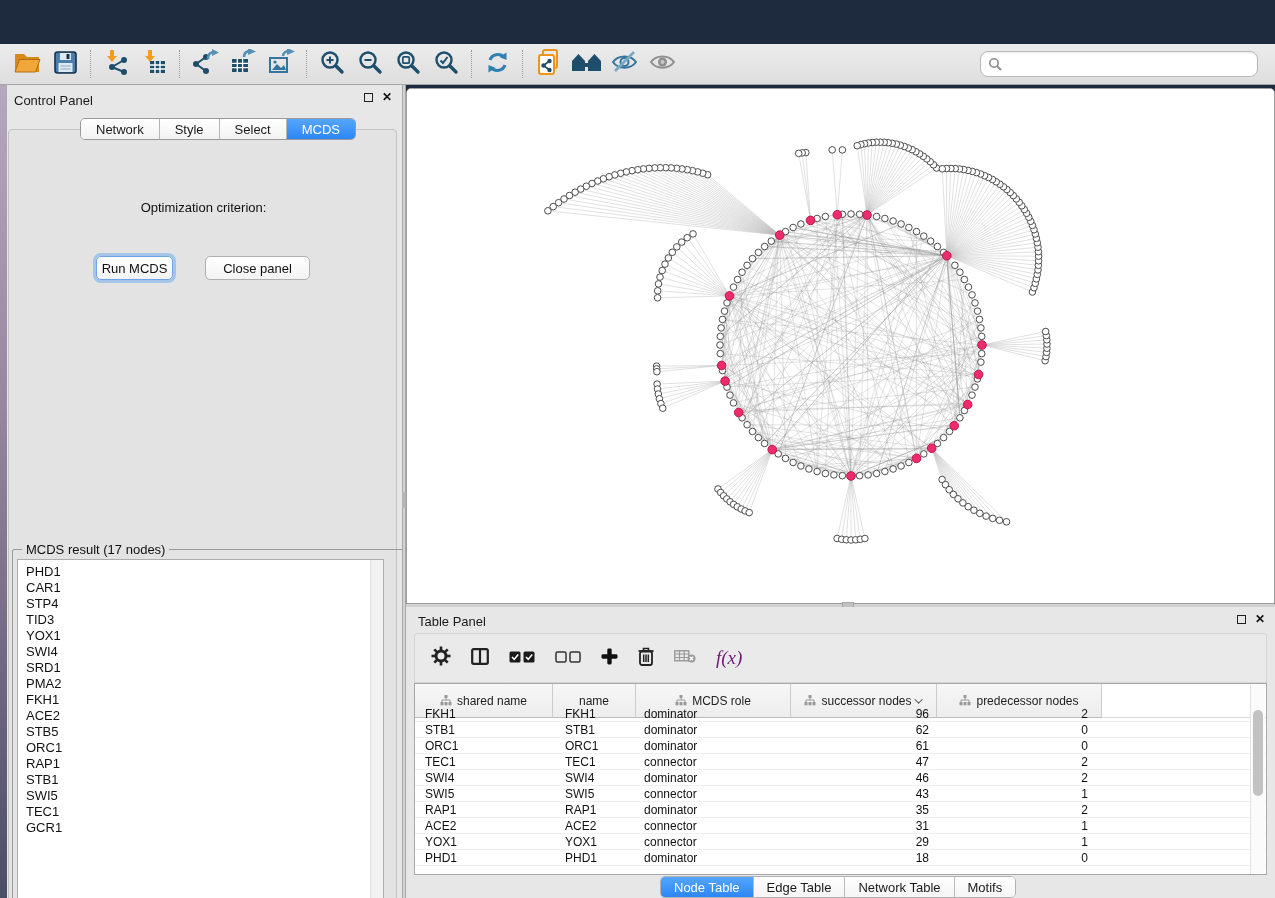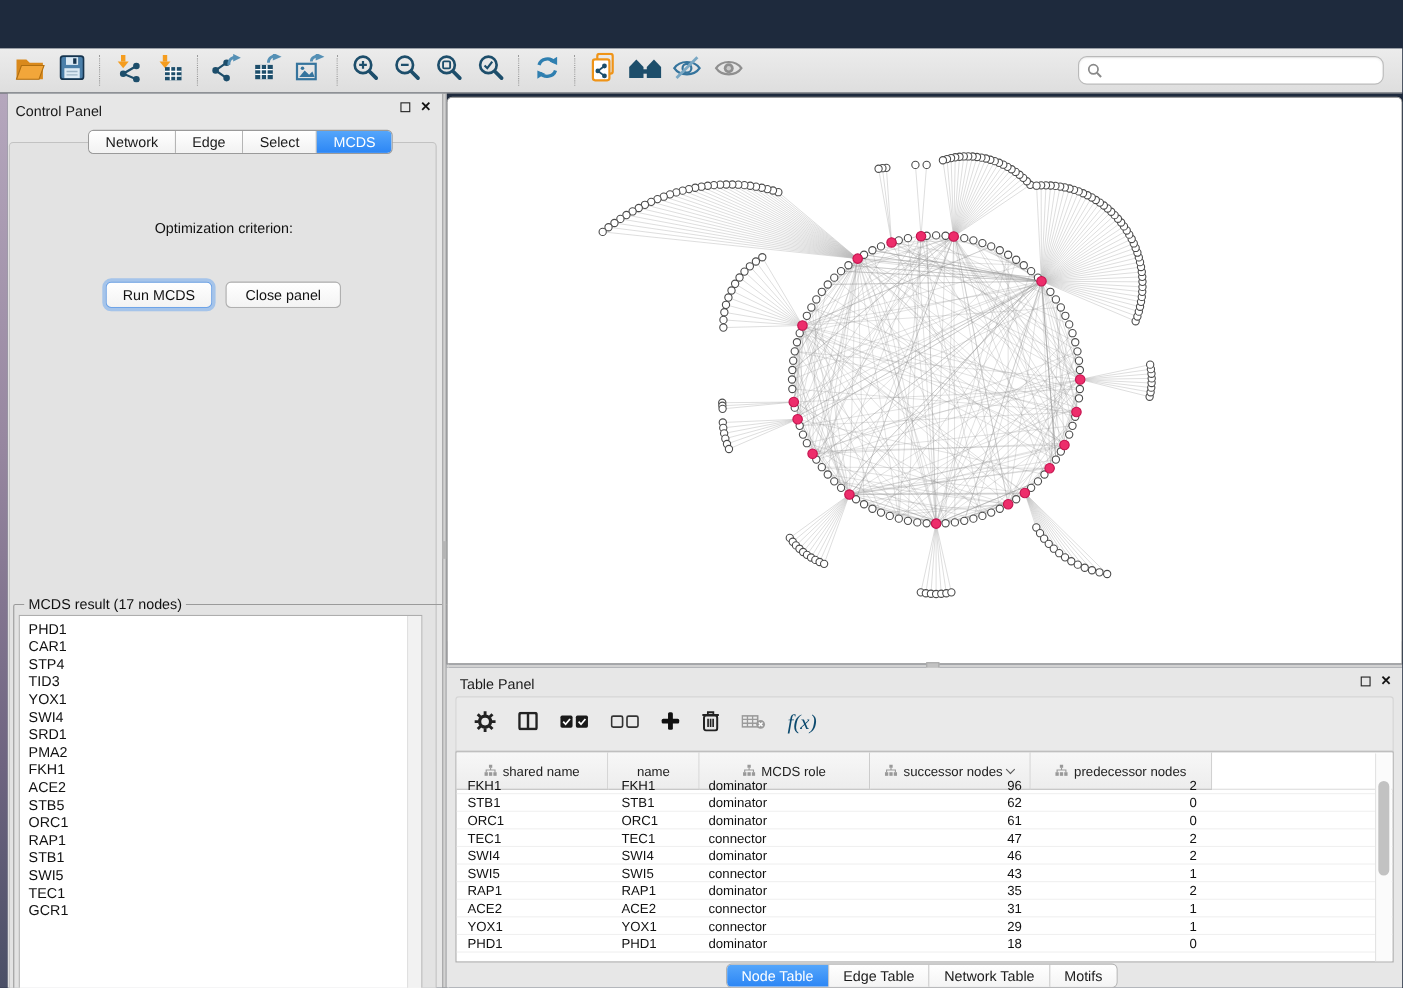--- a/index.html
+++ b/index.html
@@ -41,21 +41,21 @@
   #opt-label { position:absolute; left:0; top:70px; width:389px; text-align:center; font-size:13px; color:#111; }
   #opt-select { position:absolute; left:37px; top:92px; width:314px; height:24px; background:#fff;
     border:1px solid #b3b3b3; border-radius:5px; display:flex; align-items:center; font-size:13px; color:#111;
     padding-left:11px; }
   #opt-stepper { position:absolute; right:2px; top:2px; width:19px; height:18px; border-radius:4px;
     background:linear-gradient(180deg,#58a8fc,#2f88f6); display:flex; flex-direction:column; align-items:center; justify-content:center; gap:2px; }
   .tri-up { width:0; height:0; border-left:4px solid transparent; border-right:4px solid transparent; border-bottom:5px solid #fff; }
   .tri-dn { width:0; height:0; border-left:4px solid transparent; border-right:4px solid transparent; border-top:5px solid #fff; }
   .mac-btn { position:absolute; top:126px; height:24px; background:linear-gradient(180deg,#ffffff,#f3f3f3);
     border:1px solid #b0b0b0; border-radius:5px; font-size:13px; color:#111; display:flex; align-items:center; justify-content:center; }
-  #run-btn { left:87px; width:97px; border-color:#6ea4e8; box-shadow:0 0 0 3px rgba(115,171,240,.55); }
+  #run-btn { left:87px; width:77px; border-color:#6ea4e8; box-shadow:0 0 0 3px rgba(115,171,240,.55); }
   #closep-btn { left:196px; width:105px; }
   #mcds-group { position:absolute; left:3px; top:419px; width:396px; height:378px; border:1px solid #9a9a9a; border-radius:2px; }
   #mcds-group-title { position:absolute; left:9px; top:-8px; background:#e3e3e3; padding:0 4px; font-size:13px; color:#111; }
   #mcds-listbox { position:absolute; left:4px; top:9px; width:367px; height:364px; background:#fff; border:1px solid #adadad; overflow:hidden; }
   #mcds-scroll { position:absolute; right:0; top:0; width:13px; height:100%; background:#f2f2f2; border-left:1px solid #e0e0e0; }
   .mcds-item { font-size:13px; color:#111; padding-left:8px; height:16px; line-height:16px; }
   .mcds-item:first-child { margin-top:4px; }
 
   
   #vdivider { left:402px; top:41px; width:4px; height:815px; background:#d2d2d2; border-left:1px solid #a8a8a8; border-right:1px solid #a8a8a8; }
@@ -71,21 +71,21 @@
   #tl-yellow { left:32px; background:#fdbc40; border:1px solid #de9b2d; }
   #tl-green { left:52px; background:#33c748; border:1px solid #1fa433; }
   #net-title { width:100%; text-align:center; font-size:12px; color:#333; line-height:20px; }
   #net-canvas { position:relative; width:867px; height:494px; background:#fff; }
 
   
   #table-panel { left:406px; top:563px; width:869px; height:293px; background:#e7e7e7; }
   #tp-title { position:absolute; left:12px; top:7px; font-size:13px; color:#1a1a1a; }
   #tp-toolbar { position:absolute; left:8px; top:26px; width:853px; height:50px; background:#eaeaea; border:1px solid #d5d5d5; border-radius:3px 3px 0 0; display:flex; align-items:center; padding-left:16px; gap:20px; }
   .tpt-btn { display:flex; align-items:center; justify-content:center; }
-  .fx { font-family:"Liberation Serif", serif; font-style:italic; font-size:19px; color:#0c4a6e; }
+  .fx { font-family:"Liberation Serif", serif; font-style:italic; font-size:19px; color:#701a75; }
   #tbl { position:absolute; left:8px; top:76px; width:853px; height:192px; background:#fff; border:1px solid #a8a8a8; overflow:hidden; }
   #tbl-header { position:absolute; left:0; top:0; height:22px; width:100%; }
   .th { position:absolute; top:0; height:34px; background:linear-gradient(180deg,#f7f7f7,#ededed); border-right:1px solid #ccc; border-bottom:1px solid #bbb; display:flex; align-items:center; justify-content:center; gap:5px; font-size:12px; color:#222; }
   .sort-chev { width:6px; height:6px; border-left:1.5px solid #555; border-bottom:1.5px solid #555; transform:rotate(-45deg) translateY(-2px); display:inline-block; }
   #tbl-body { position:absolute; left:0; top:22px; width:100%; }
   .tr { position:relative; height:16px; border-bottom:1px solid #f0f0f0; }
   .td { position:absolute; top:0; height:16px; line-height:16px; font-size:12px; color:#111; white-space:nowrap; }
   #tbl-scroll { position:absolute; right:1px; top:1px; width:15px; height:189px; background:#fbfbfb; border-left:1px solid #e3e3e3; }
   #tbl-thumb { position:absolute; left:2px; top:25px; width:10px; height:86px; background:#c2c2c2; border-radius:5px; }
   #tbl-tabs { position:absolute; left:254px; top:269px; display:flex; height:22px; border:1px solid #b2b2b2; border-radius:5px; overflow:hidden; background:#fff; }
@@ -288,21 +288,21 @@
               <div class="mcds-item">SWI5</div>
               <div class="mcds-item">TEC1</div>
               <div class="mcds-item">GCR1</div>
             </div>
           <div id="mcds-scroll"></div>
         </div>
       </div>
     </div>
     <div id="cp-tabs">
         <div class="cp-tab">Network</div>
-        <div class="cp-tab">Edge</div>
+        <div class="cp-tab">Style</div>
         <div class="cp-tab">Select</div>
         <div class="cp-tab active">MCDS</div>
       </div>
   </div>
 
   <div id="vdivider" class="abs"></div>
   <div id="vdivider-grip" class="abs"></div>
 
   <div id="net-window" class="abs">
     <div id="net-canvas">

